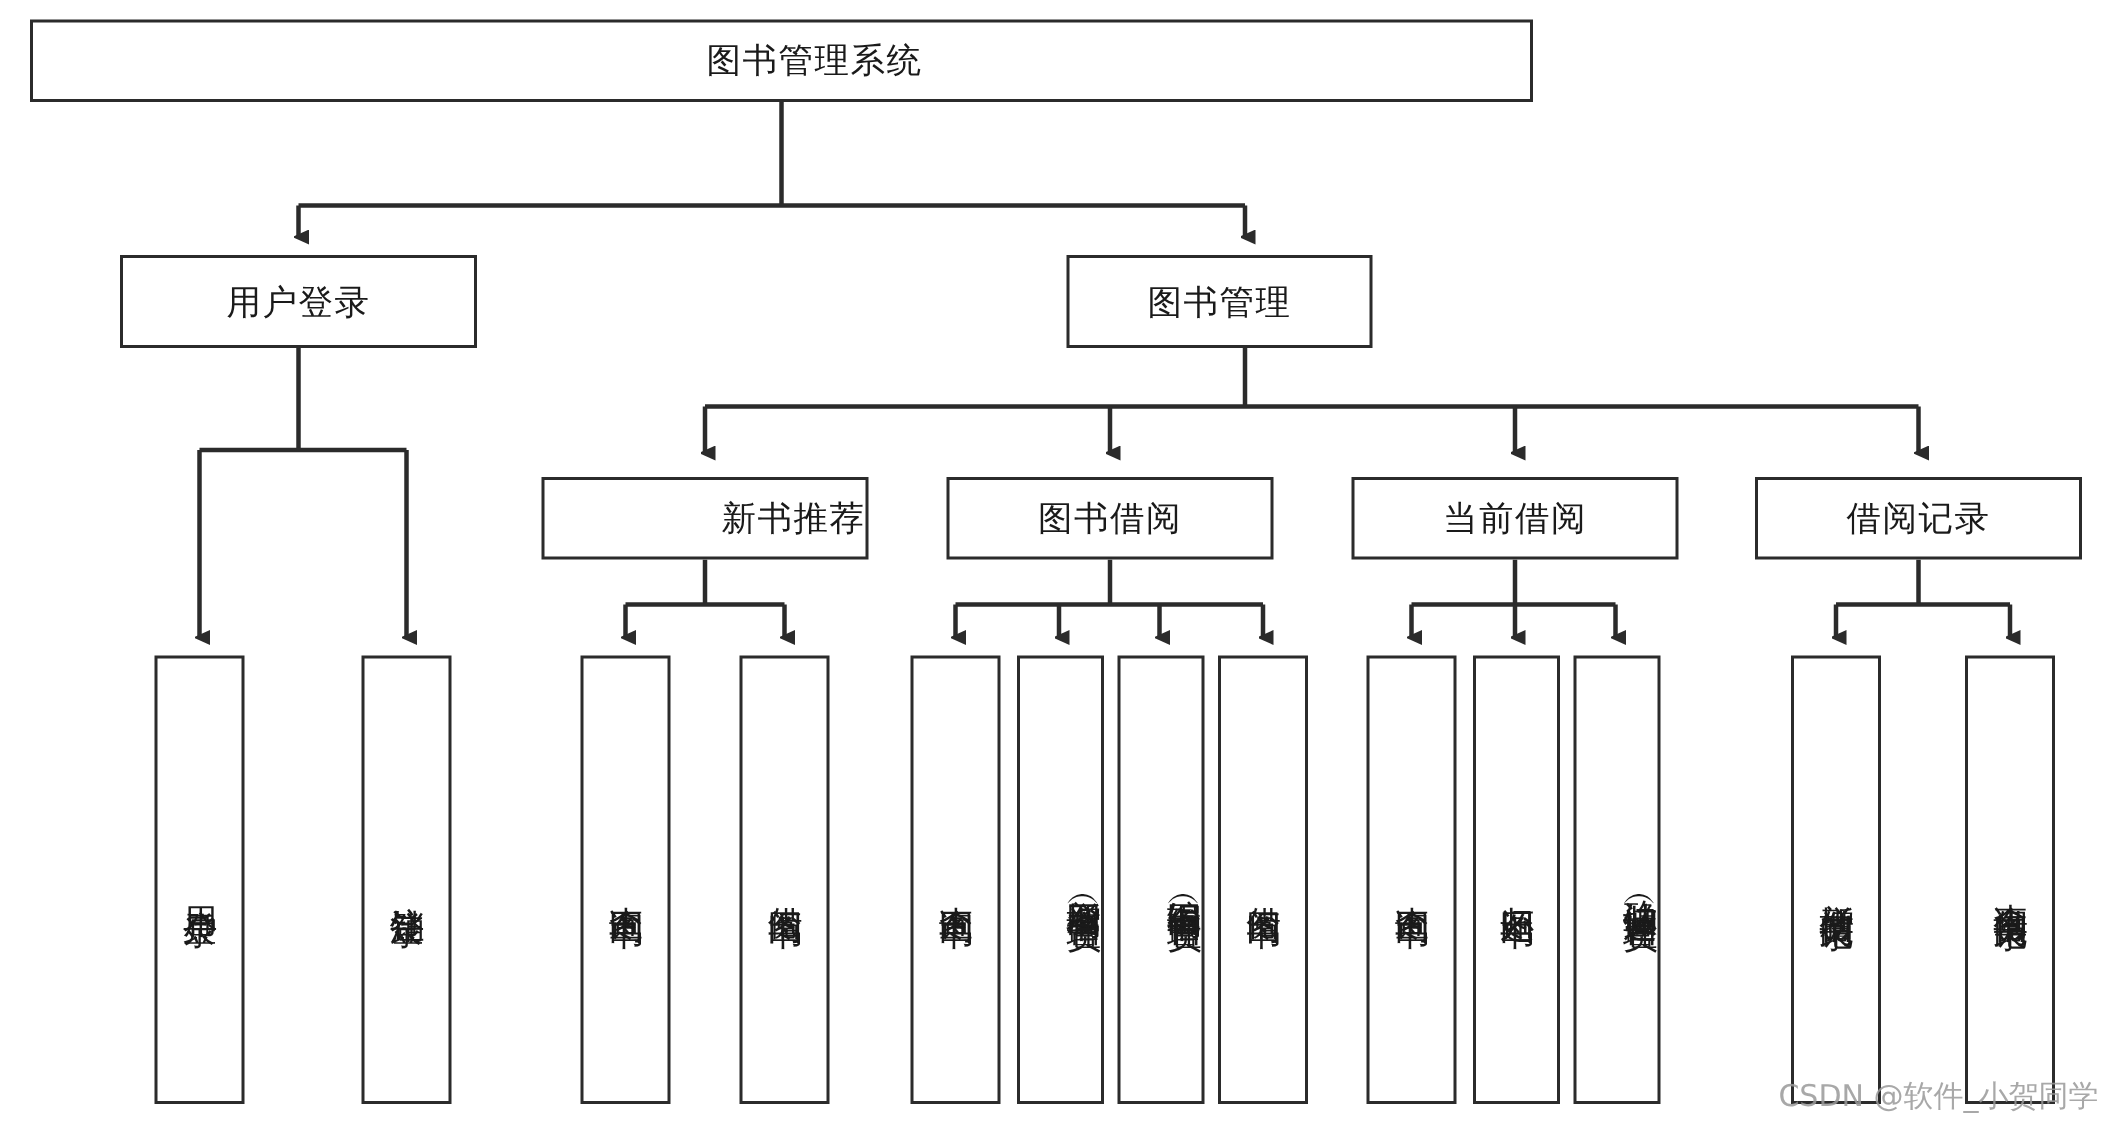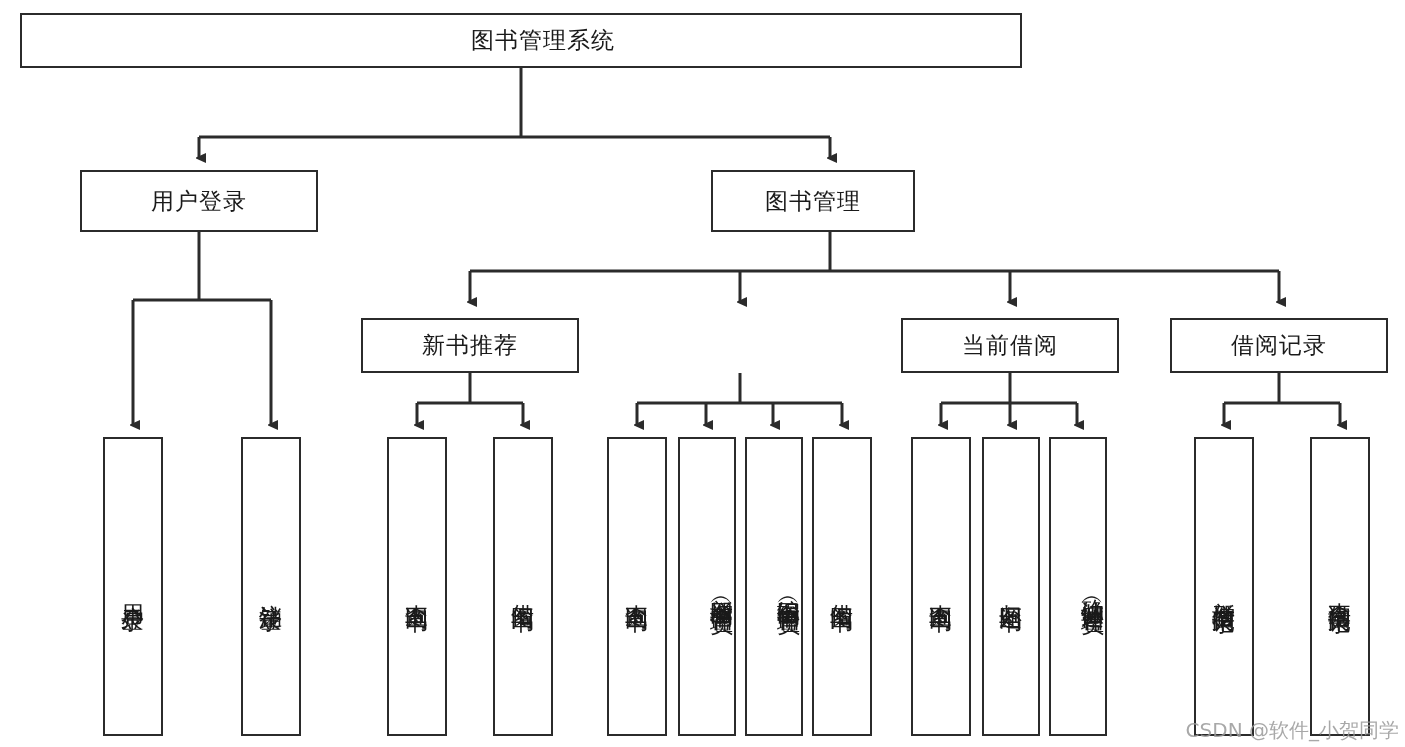--- a/index.html
+++ b/index.html
@@ -128,22 +128,25 @@
     <span>图书管理系统</span>
   </div>
 
   <div class="node h" style="left:80px; top:170px; width:238px; height:62px;">
     <span>用户登录</span>
   </div>
   <div class="node h" style="left:711px; top:170px; width:204px; height:62px;">
     <span>图书管理</span>
   </div>
 
-  <div class="node h" style="left:361px; top:318px; width:218px; height:55px;">
+  <div class="node h" style="left:361px; top:318px; width:218px; height:55px;justify-content:flex-end;">
     <span>新书推荐</span>
+  </div>
+  <div class="node h" style="left:631px; top:318px; width:218px; height:55px;">
+    <span>图书借阅</span>
   </div>
   <div class="node h" style="left:1170px; top:318px; width:218px; height:55px;">
     <span>借阅记录</span>
   </div>
   <div class="node h" style="left:901px; top:318px; width:218px; height:55px;">
     <span>当前借阅</span>
   </div>
 
   <div class="node v mid-align" style="left:103px; top:437px; width:60px; height:299px;">
     <span class="vtext">用户登录</span>

